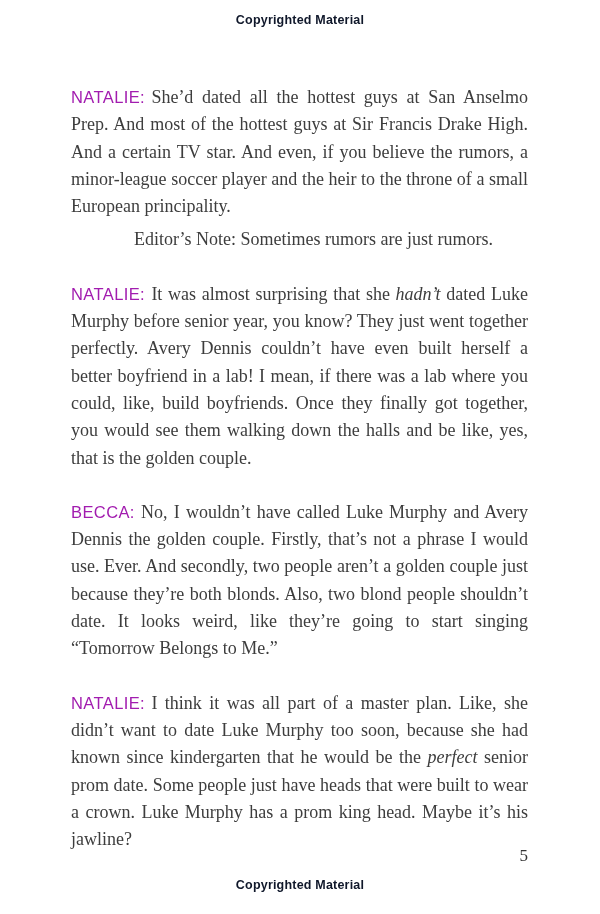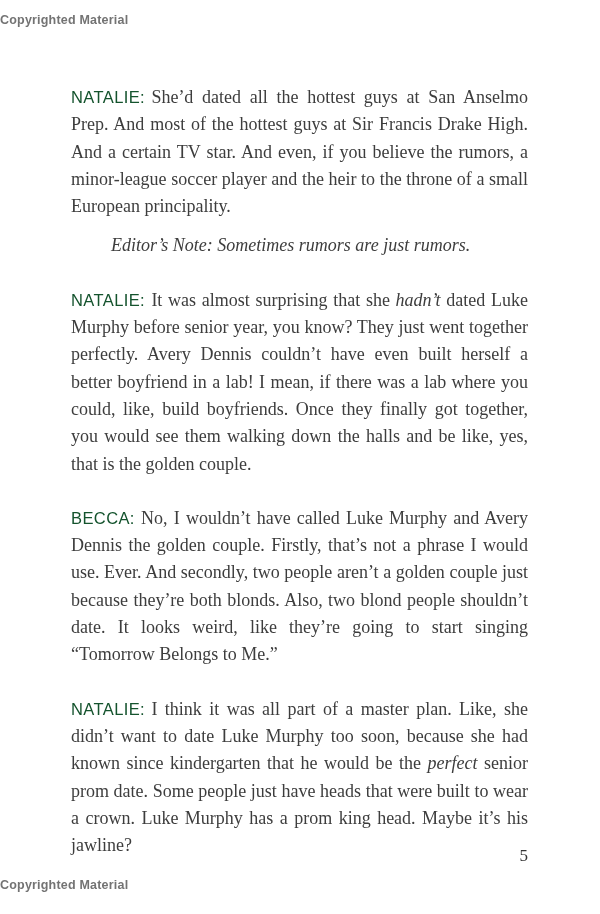--- a/index.html
+++ b/index.html
@@ -13,52 +13,52 @@
     height: 914px;
     background: #ffffff;
     overflow: hidden;
     font-family: "Liberation Serif", serif;
     color: #3d3d3d;
   }
   .copyright-note {
     position: absolute;
     left: 0;
     width: 100%;
+    text-align: center;
     font-family: "Liberation Sans", sans-serif;
     font-weight: bold;
     font-size: 12.5px;
     letter-spacing: 0.2px;
-    color: #737373;
+    color: #0f172a;
   }
   .copyright-note.top { top: 13px; }
   .copyright-note.bottom { top: 878px; }
 
   .text-block {
     position: absolute;
     left: 71px;
     top: 84px;
     width: 457px;
     font-size: 18px;
     line-height: 27.3px;
     text-align: justify;
   }
   .para { margin: 0; }
   .para.spaced { margin-top: 27px; }
   .speaker {
     font-family: "Liberation Sans", sans-serif;
     font-size: 16.5px;
     letter-spacing: 0.4px;
     margin-right: 0.38em;
-    color: #14532d;
+    color: #a21caf;
   }
   .editors-note {
-    margin: 12px;
+    margin: 6px;
     padding-left: 28px;
-    font-style: italic;
-    text-align: left;
+    text-align: center;
   }
   em { }
 
   .page-number {
     position: absolute;
     left: 71px;
     top: 846px;
     width: 457px;
     text-align: right;
     font-size: 17px;

